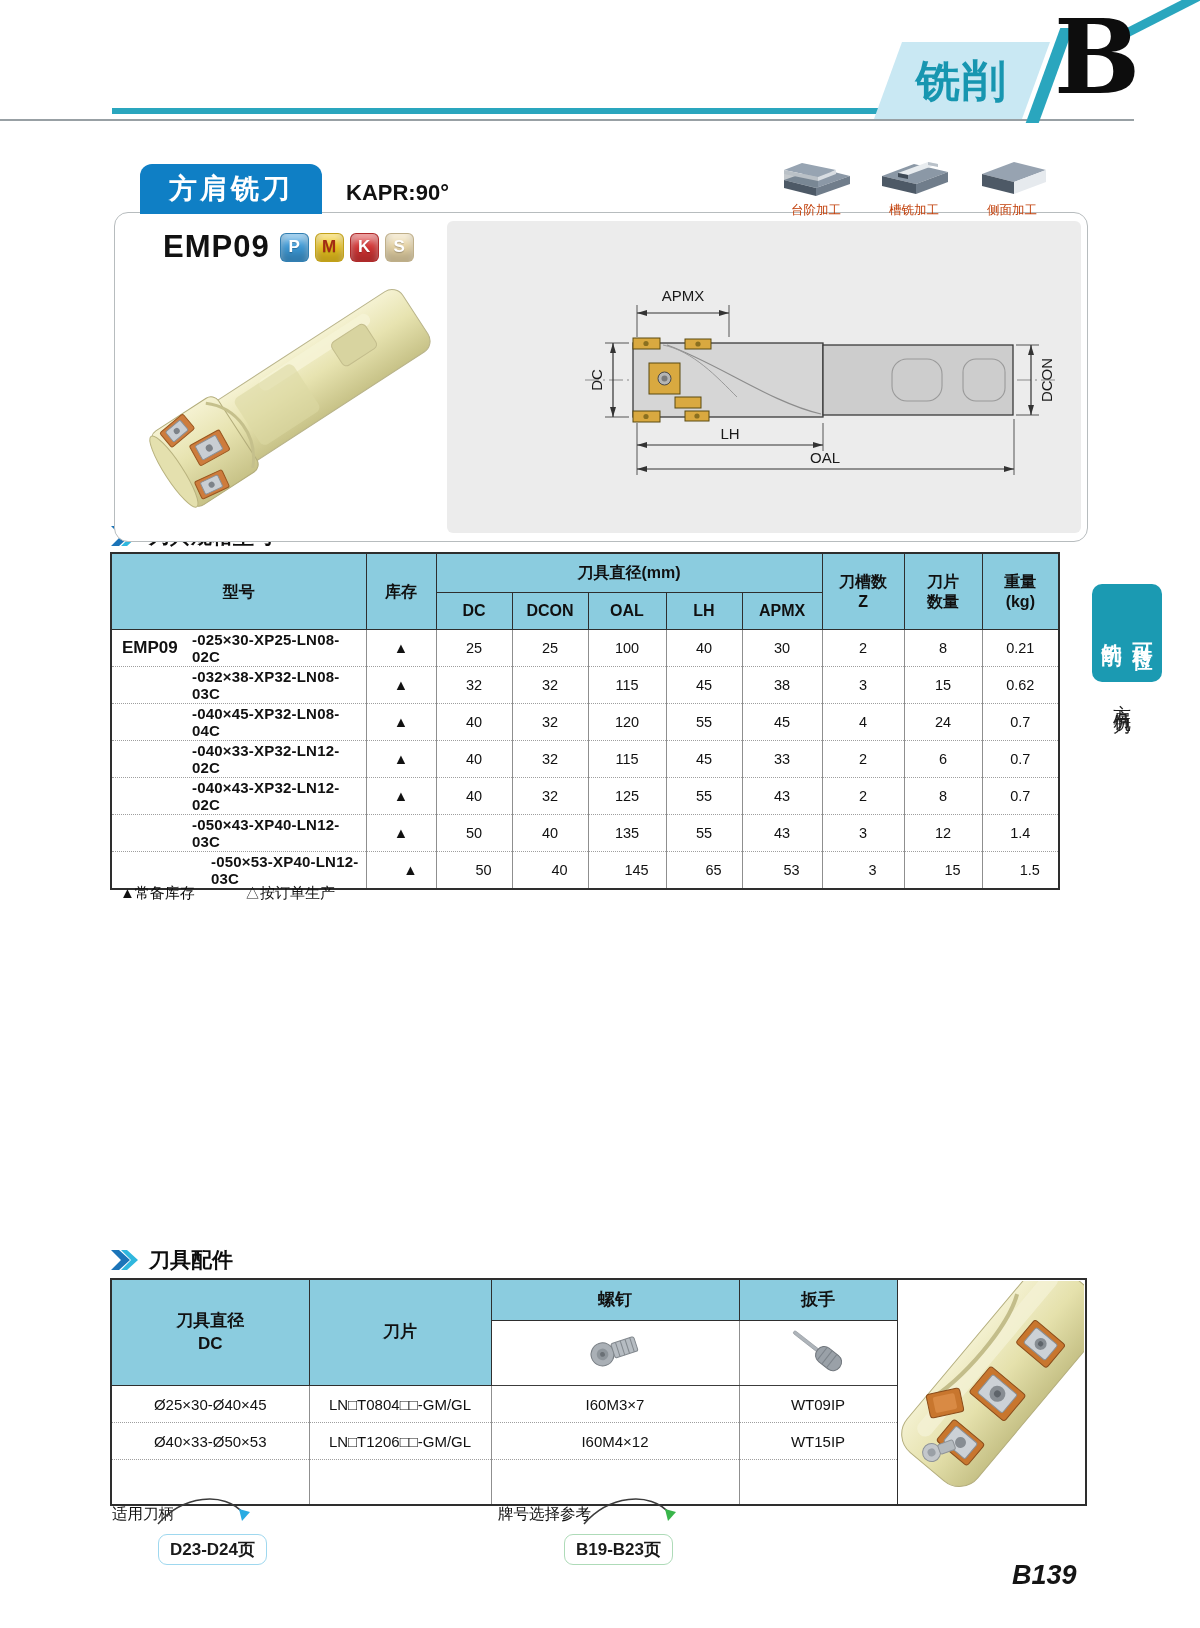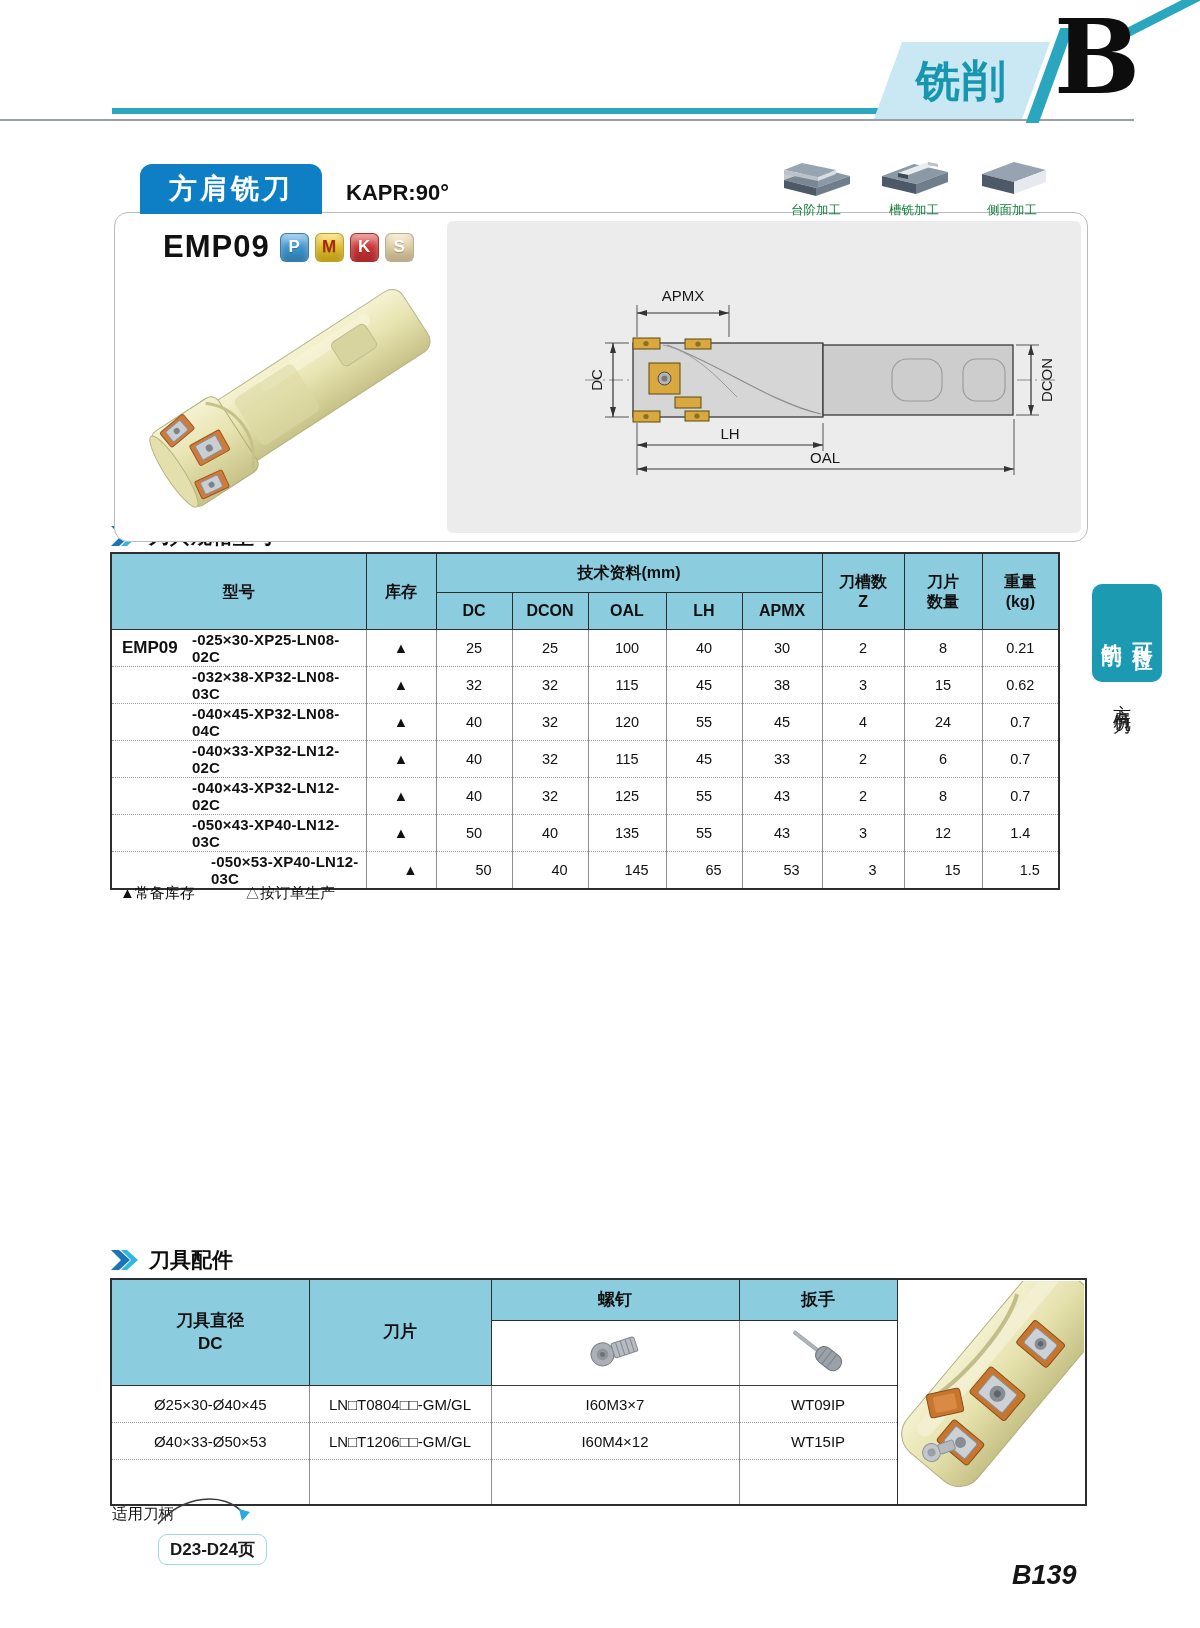--- a/index.html
+++ b/index.html
@@ -37,21 +37,21 @@
   }
   
   .family-tab {
     position:absolute; left:140px; top:164px; width:182px; height:50px;
     background:#0f7fc5; border-radius:12px 12px 0 0; color:#fff; font-size:28px;
     font-weight:bold; text-align:center; line-height:50px; letter-spacing:3px; z-index:3;
   }
   .kapr { position:absolute; left:346px; top:180px; font-size:22px; font-weight:bold; z-index:3; }
   .app-icons { position:absolute; left:775px; top:150px; display:flex; gap:16px; z-index:3; }
   .app-icon { width:82px; text-align:center; }
-  .app-icon .lbl { font-size:12.5px; color:#15803d; margin-top:2px; }
+  .app-icon .lbl { font-size:12.5px; color:#c2410c; margin-top:2px; }
   .panel {
     position:absolute; left:114px; top:212px; width:972px; height:328px;
     border:1px solid #b7bcbe; border-radius:14px; background:#fff; z-index:1;
   }
   .panel-gray { position:absolute; left:332px; top:8px; width:634px; height:312px; background:#ececec; border-radius:6px; }
   .series-row { position:absolute; left:48px; top:16px; display:flex; align-items:center; gap:10px; }
   .series-title { font-size:31px; font-weight:bold; letter-spacing:1px; }
   .badges { display:flex; gap:6px; }
   .badge {
     width:27px; height:27px; border-radius:6px; color:#fff; font-weight:bold; font-size:17px;
@@ -301,21 +301,21 @@
           <col style="width:76px">
           <col style="width:80px">
           <col style="width:82px">
         <col style="width:78px">
           <col style="width:77px">
       </colgroup>
       <thead>
         <tr class="h1">
           <th rowspan="2">型号</th>
           <th rowspan="2">库存</th>
-          <th colspan="5">技术资料(mm)</th>
+          <th colspan="5">刀具直径(mm)</th>
           <th rowspan="2">
               <div>刀槽数</div>
               <div>Z</div>
             </th>
           <th rowspan="2">
               <div>刀片</div>
               <div>数量</div>
             </th>
           <th rowspan="2">
               <div>重量</div>
@@ -586,16 +586,24 @@
   </div>
 
   <div class="lk lk1">
     <span class="lk-label">适用刀柄</span>
     <svg class="lk-arrow" width="110" height="46" viewBox="0 0 110 46">
       <path d="M4,36 C28,8 70,2 90,26" fill="none" stroke="#3b3b3b" stroke-width="1.6"></path>
       <polygon points="85,21 96,24 88,33" fill="#29abe2"></polygon>
     </svg>
     <span class="lk-box">D23-D24页</span>
   </div>
+  <div class="lk lk3">
+    <span class="lk-label">牌号选择参考</span>
+    <svg class="lk-arrow" width="110" height="46" viewBox="0 0 110 46">
+      <path d="M4,36 C28,8 70,2 90,26" fill="none" stroke="#3b3b3b" stroke-width="1.6"></path>
+      <polygon points="85,21 96,24 88,33" fill="#39b54a"></polygon>
+    </svg>
+    <span class="lk-box">B19-B23页</span>
+  </div>
 
   <div class="pagenum">B139</div>
 
 </div>
 
 </body></html>

